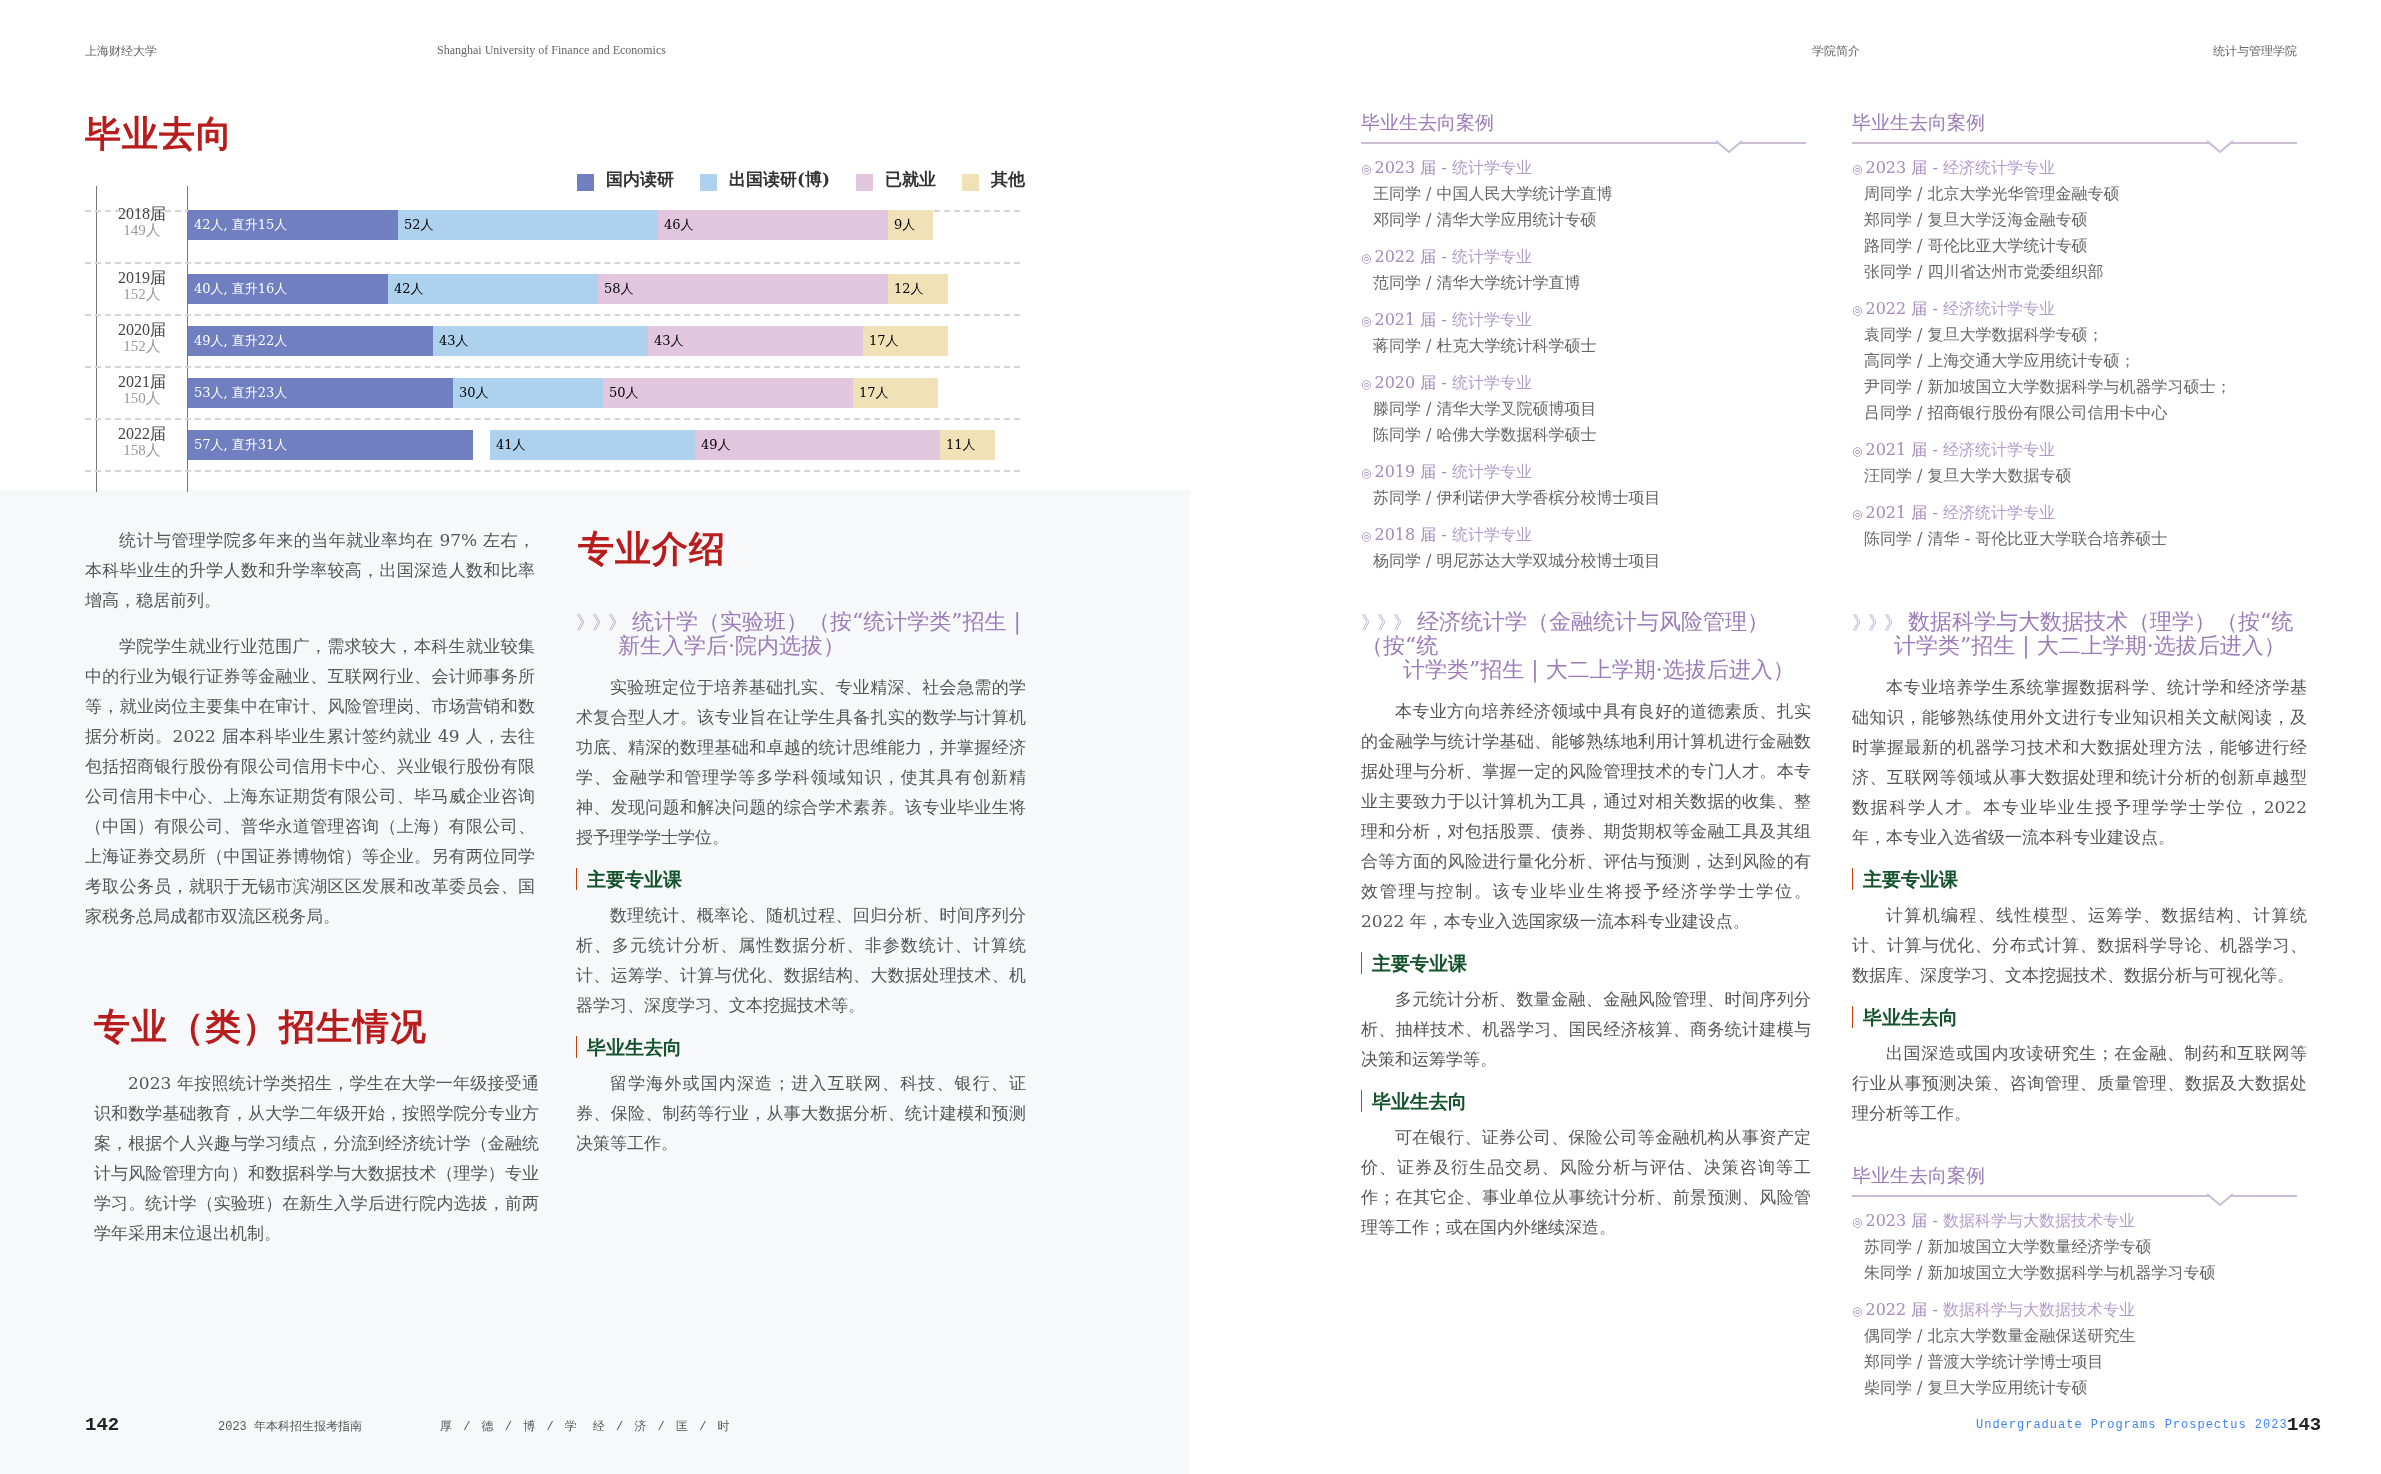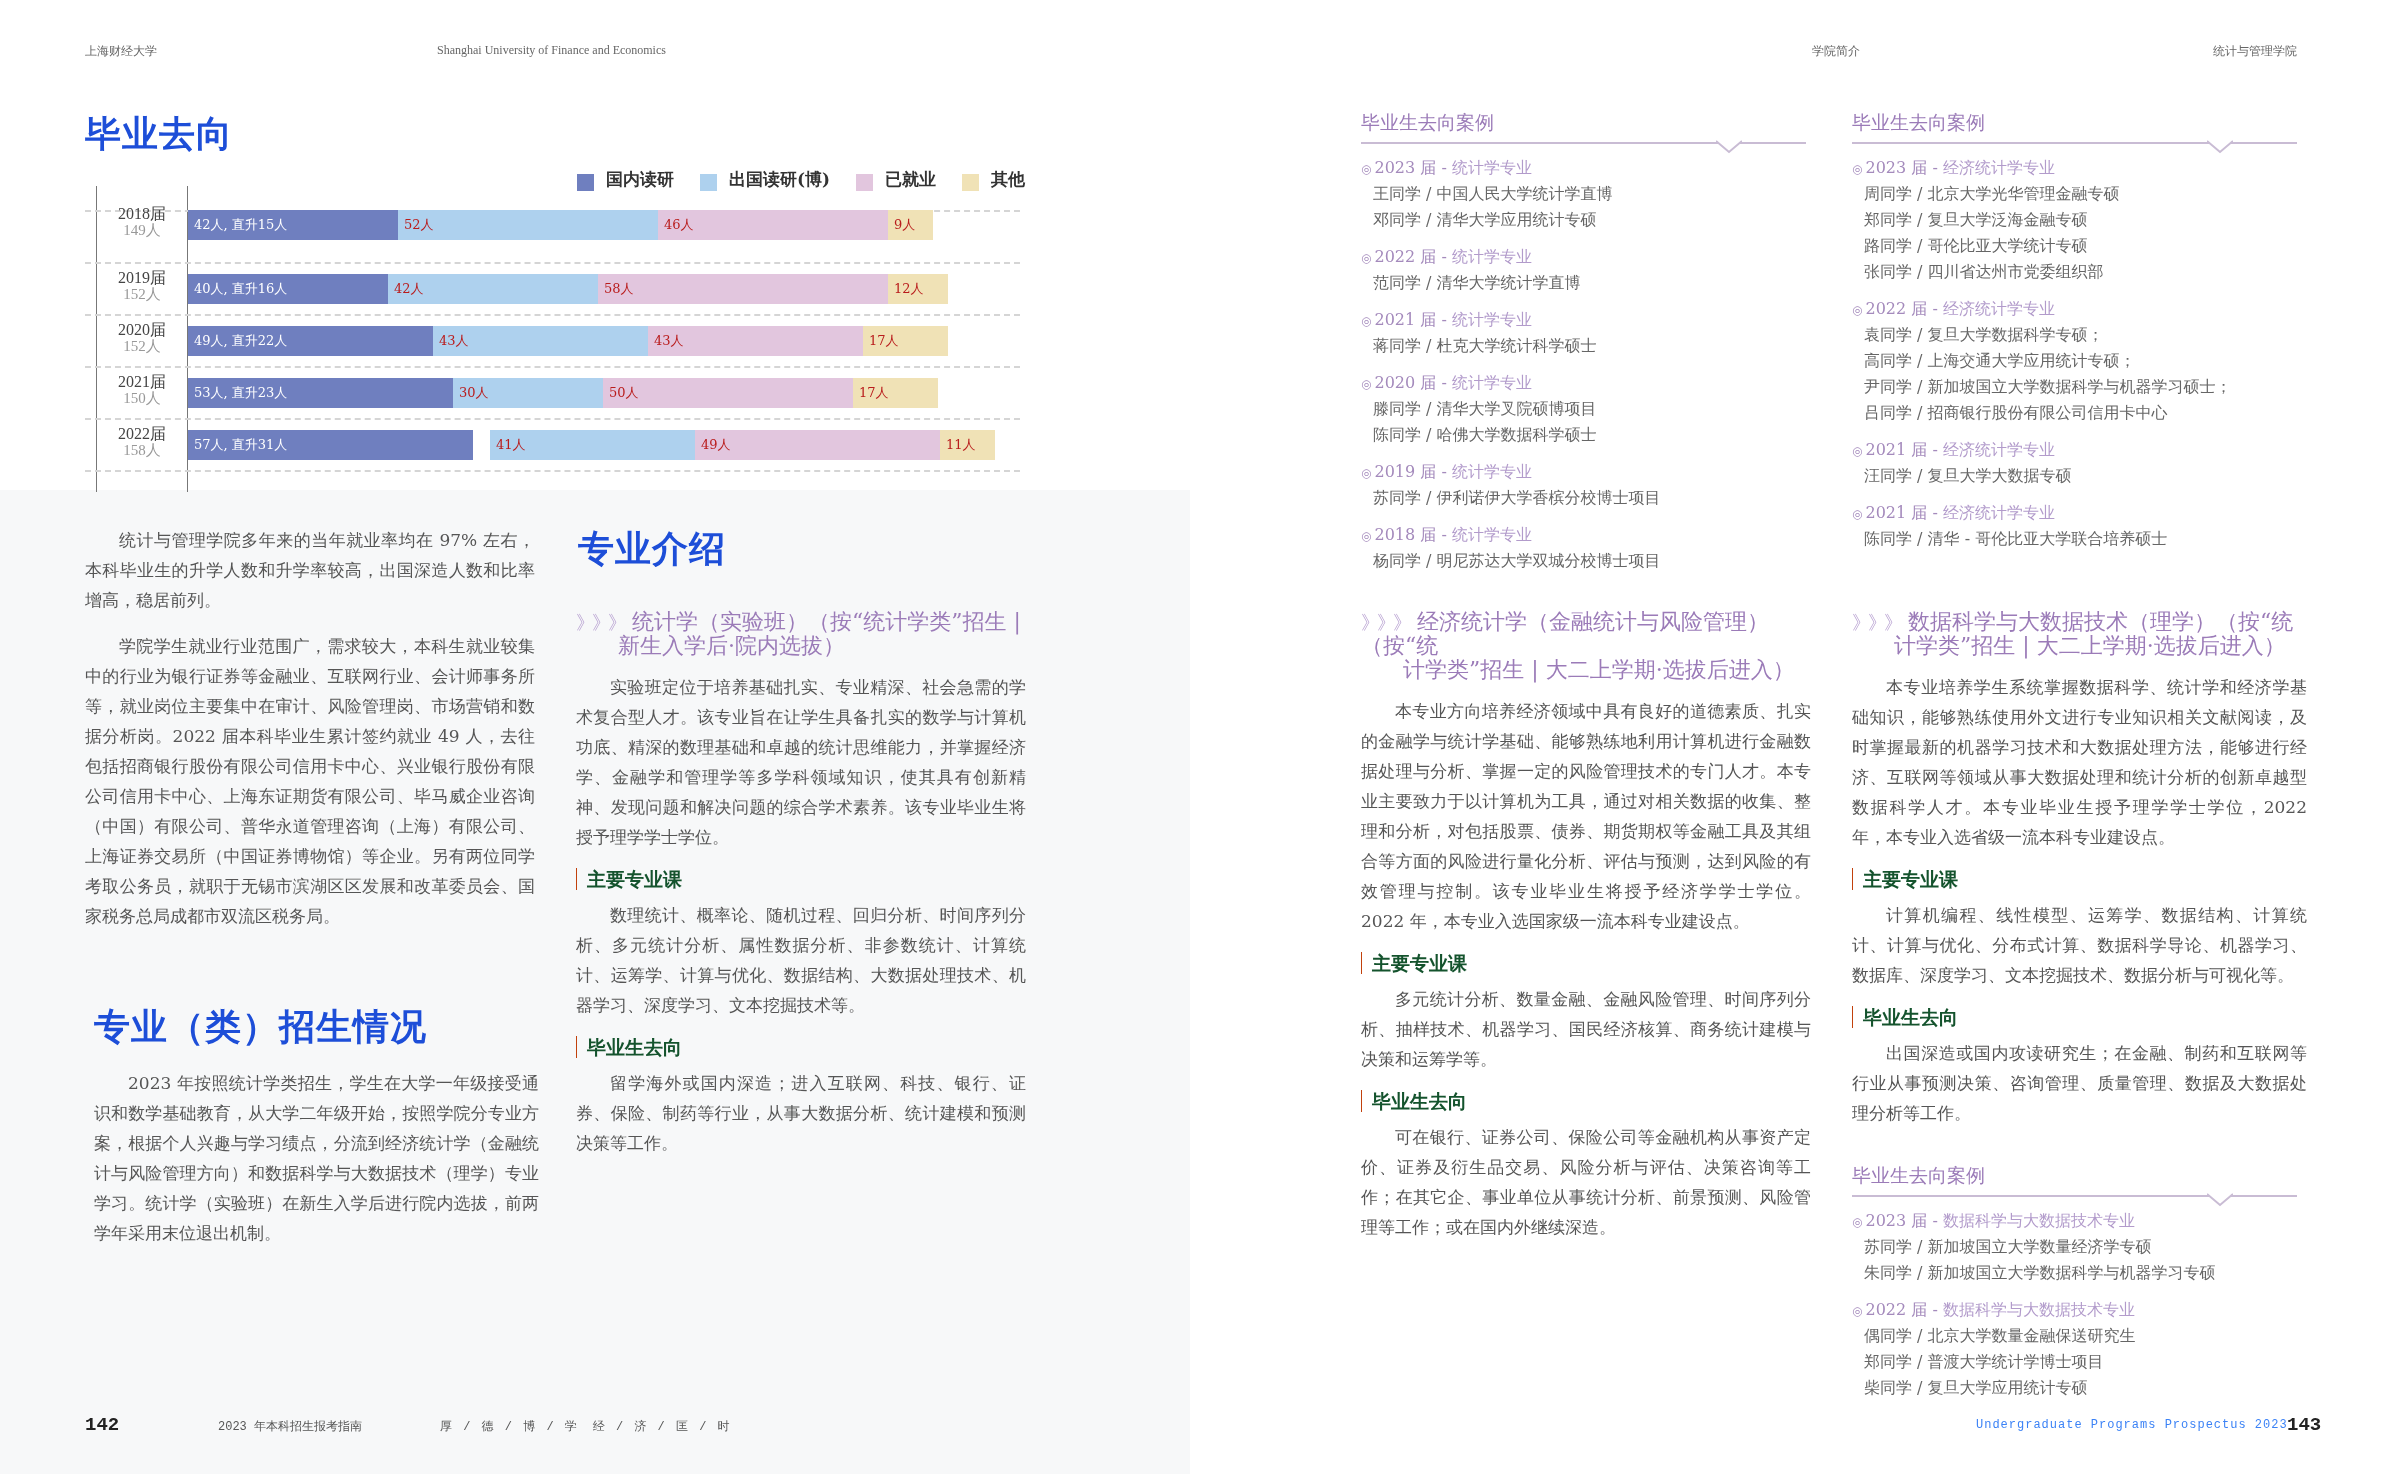--- a/index.html
+++ b/index.html
@@ -1,33 +1,33 @@
 <!DOCTYPE html>
 <html><head>
 <meta charset="utf-8">
 <style>
   * { box-sizing: border-box; margin: 0; padding: 0; }
   html, body { width: 2381px; height: 1474px; background: #ffffff; overflow: hidden; }
   body { position: relative; font-family: "DejaVu Serif", "Liberation Serif", serif; color: #555; }
   .abs { position: absolute; }
   .hdr { font-size: 12px; color: #666; top: 43px; font-family: "Liberation Serif", serif; }
   .gray-bg { left: 0; top: 490px; width: 1190px; height: 984px; background: #f7f8f9; }
-  .h1 { font-size: 36px; font-weight: bold; color: #1d4ed8; font-family: "DejaVu Serif", serif; letter-spacing: 1px; text-align: right; }
+  .h1 { font-size: 36px; font-weight: bold; color: #b91c1c; font-family: "DejaVu Serif", serif; letter-spacing: 1px; text-align: right; }
   .legend { top: 168px; left: 577px; display: flex; align-items: center; font-size: 17px; color: #333; }
   .legend .item { display: flex; align-items: flex-end; margin-right: 26px; font-weight: bold; }
   .legend .sw { width: 17px; height: 17px; margin-right: 12px; }
   .chart { left: 85px; top: 186px; width: 935px; height: 306px; }
   .chart .vline { position: absolute; top: 0; width: 1px; height: 306px; background: #777; }
   .chart .dash { position: absolute; left: 0; width: 935px; border-top: 2px dashed #d5d5d5; }
   .chart .row { position: absolute; left: 0; width: 935px; height: 52px; }
   .chart .ylab { position: absolute; left: 12px; width: 90px; text-align: center; font-family: "Liberation Serif", serif; line-height: 17px; top: 7px; }
   .chart .ylab .yr { font-size: 16px; color: #444; display: block; }
   .chart .ylab .tot { font-size: 15px; color: #999; display: block; }
   .chart .bar { position: absolute; left: 103px; top: 12px; height: 30px; display: flex; }
-  .chart .seg { height: 30px; font-size: 13px; line-height: 30px; padding-left: 6px; white-space: nowrap; overflow: hidden; color: #b91c1c; }
+  .chart .seg { height: 30px; font-size: 13px; line-height: 30px; padding-left: 6px; white-space: nowrap; overflow: hidden; color: #000000; }
   .chart .seg.s0 { color: #ffffff; }
   .body-text { font-size: 17px; line-height: 30px; color: #555; text-align: justify; }
   .body-text p { text-indent: 2em; margin-bottom: 16px; }
   .sub-title { font-size: 22px; color: #9b7bb8; line-height: 24px; }
   .sub-title .chev { color: #b9a3d2; font-size: 19px; letter-spacing: -3px; margin-right: 8px; }
   .sub-title .t2 { display: block; padding-left: 42px; }
   .sec-h { font-size: 19px; font-weight: bold; color: #14532d; border-left: 1px solid #c2410c; padding-left: 10px; line-height: 22px; }
   .case-h { font-size: 19px; color: #9b7bb8; }
   .case-line { height: 2px; background: #c9bcd4; position: relative; }
   .case-line .notch { position: absolute; top: -2px; width: 26px; height: 14px; }

